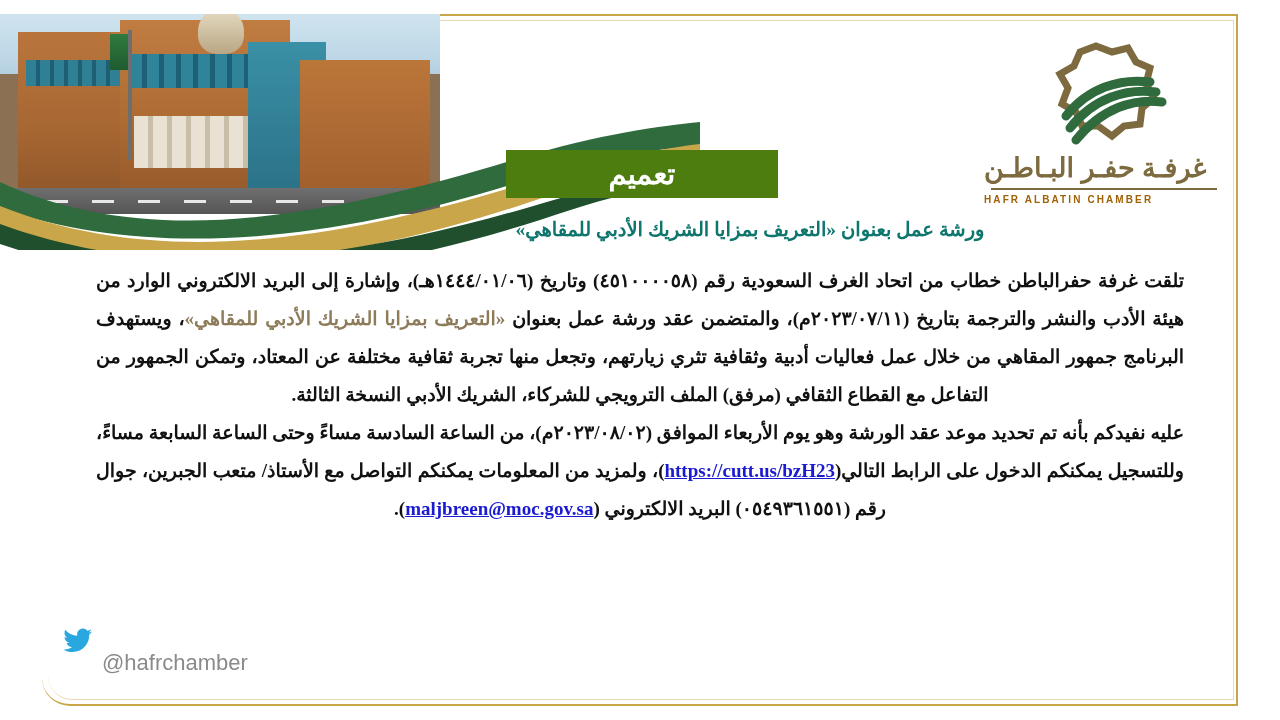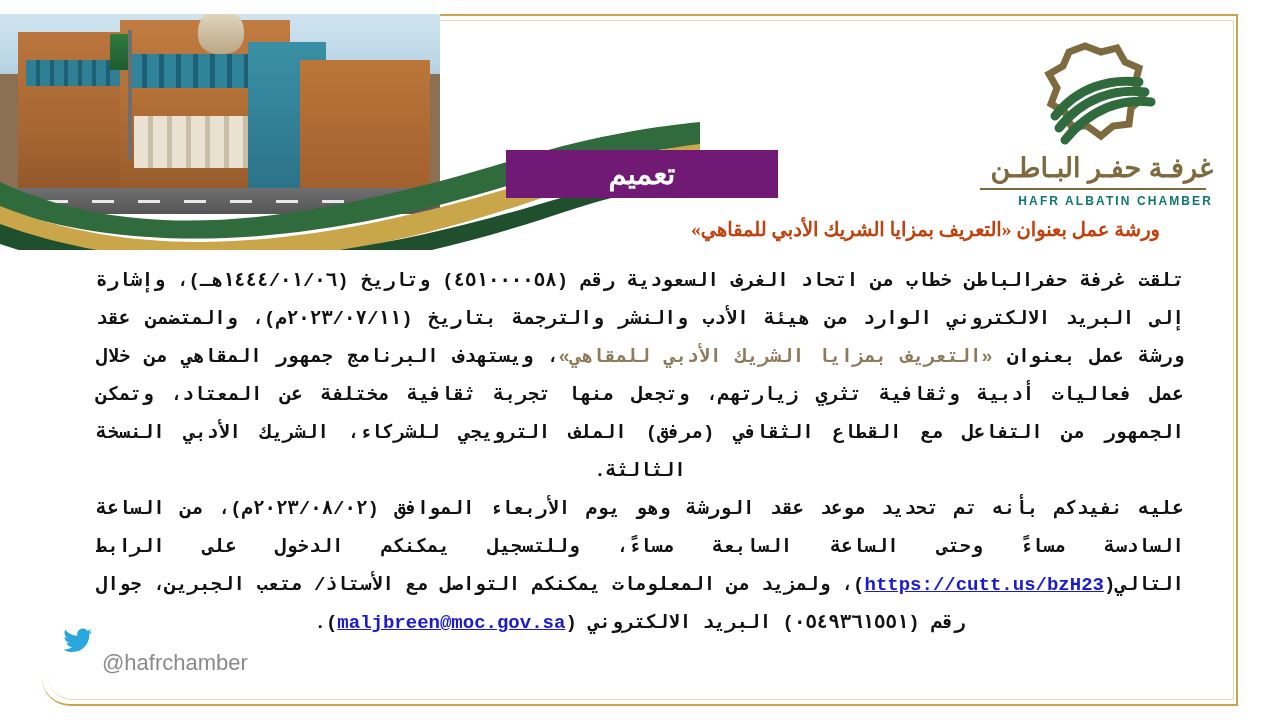--- a/index.html
+++ b/index.html
@@ -97,67 +97,68 @@
   .road::after {
     content: ""; position: absolute; left: 0; top: 12px; width: 100%; height: 3px;
     background: repeating-linear-gradient(90deg,#e8e8e8 0 22px,transparent 22px 46px);
   }
 
   
   .swoosh { position: absolute; left: 0; top: 120px; width: 700px; height: 130px; }
 
   
   .logo {
-    position: absolute; right: 67px; top: 42px;
+    position: absolute; right: 56px; top: 42px;
     width: 240px; height: 170px;
-    text-align: right;
+    text-align: left;
   }
   .logo-mark { width: 240px; height: 108px; display:block; }
   .logo-ar {
     color: #7d6a3e; font-size: 27px; font-weight: bold; letter-spacing: 1px;
     font-family: "Liberation Sans", sans-serif; margin-top: 2px;
   }
   .logo-en {
-    color: #0f766e; font-size: 12px; font-weight: bold; letter-spacing: 2.1px;
+    color: #a16207; font-size: 10px; font-weight: bold; letter-spacing: 2.1px;
     font-family: "Liberation Sans", sans-serif; margin-top: 4px;
   }
   .logo-rule {
     width: 226px; height: 2px; background: #7d6a3e; margin: 4px auto 3px auto;
   }
 
   
   .title-pill {
     position: absolute; left: 506px; top: 150px;
     width: 272px; height: 48px;
-    background: #701a75;
+    background: #4d7c0f;
     color: #ffffff;
     font-family: "Liberation Sans", sans-serif;
     font-size: 29px; font-weight: bold;
     display: flex; align-items: center; justify-content: center;
     letter-spacing: 1px;
   }
 
   
   .subtitle {
     position: absolute; right: 120px; top: 218px; width: 820px;
-    color: #c2410c;
+    text-align: center;
+    color: #0f766e;
     font-size: 19.5px; font-weight: bold;
     font-family: "Liberation Serif", serif;
   }
   .body {
     position: absolute;
     right: 96px; top: 262px;
     width: 1088px;
     color: #111111;
     font-size: 19px;
     font-weight: bold;
     line-height: 38px;
     text-align: justify;
     text-align-last: center;
-    font-family: Liberation Mono, monospace;
+    font-family: Liberation Serif, serif;
   }
   .para + .para { }
   .hl { color: #8d7b5a; }
   a.link {
     color: #1a1ad0; text-decoration: underline; font-weight: bold;
   }
 
   
   .social {
     position: absolute; left: 62px; bottom: 44px;

